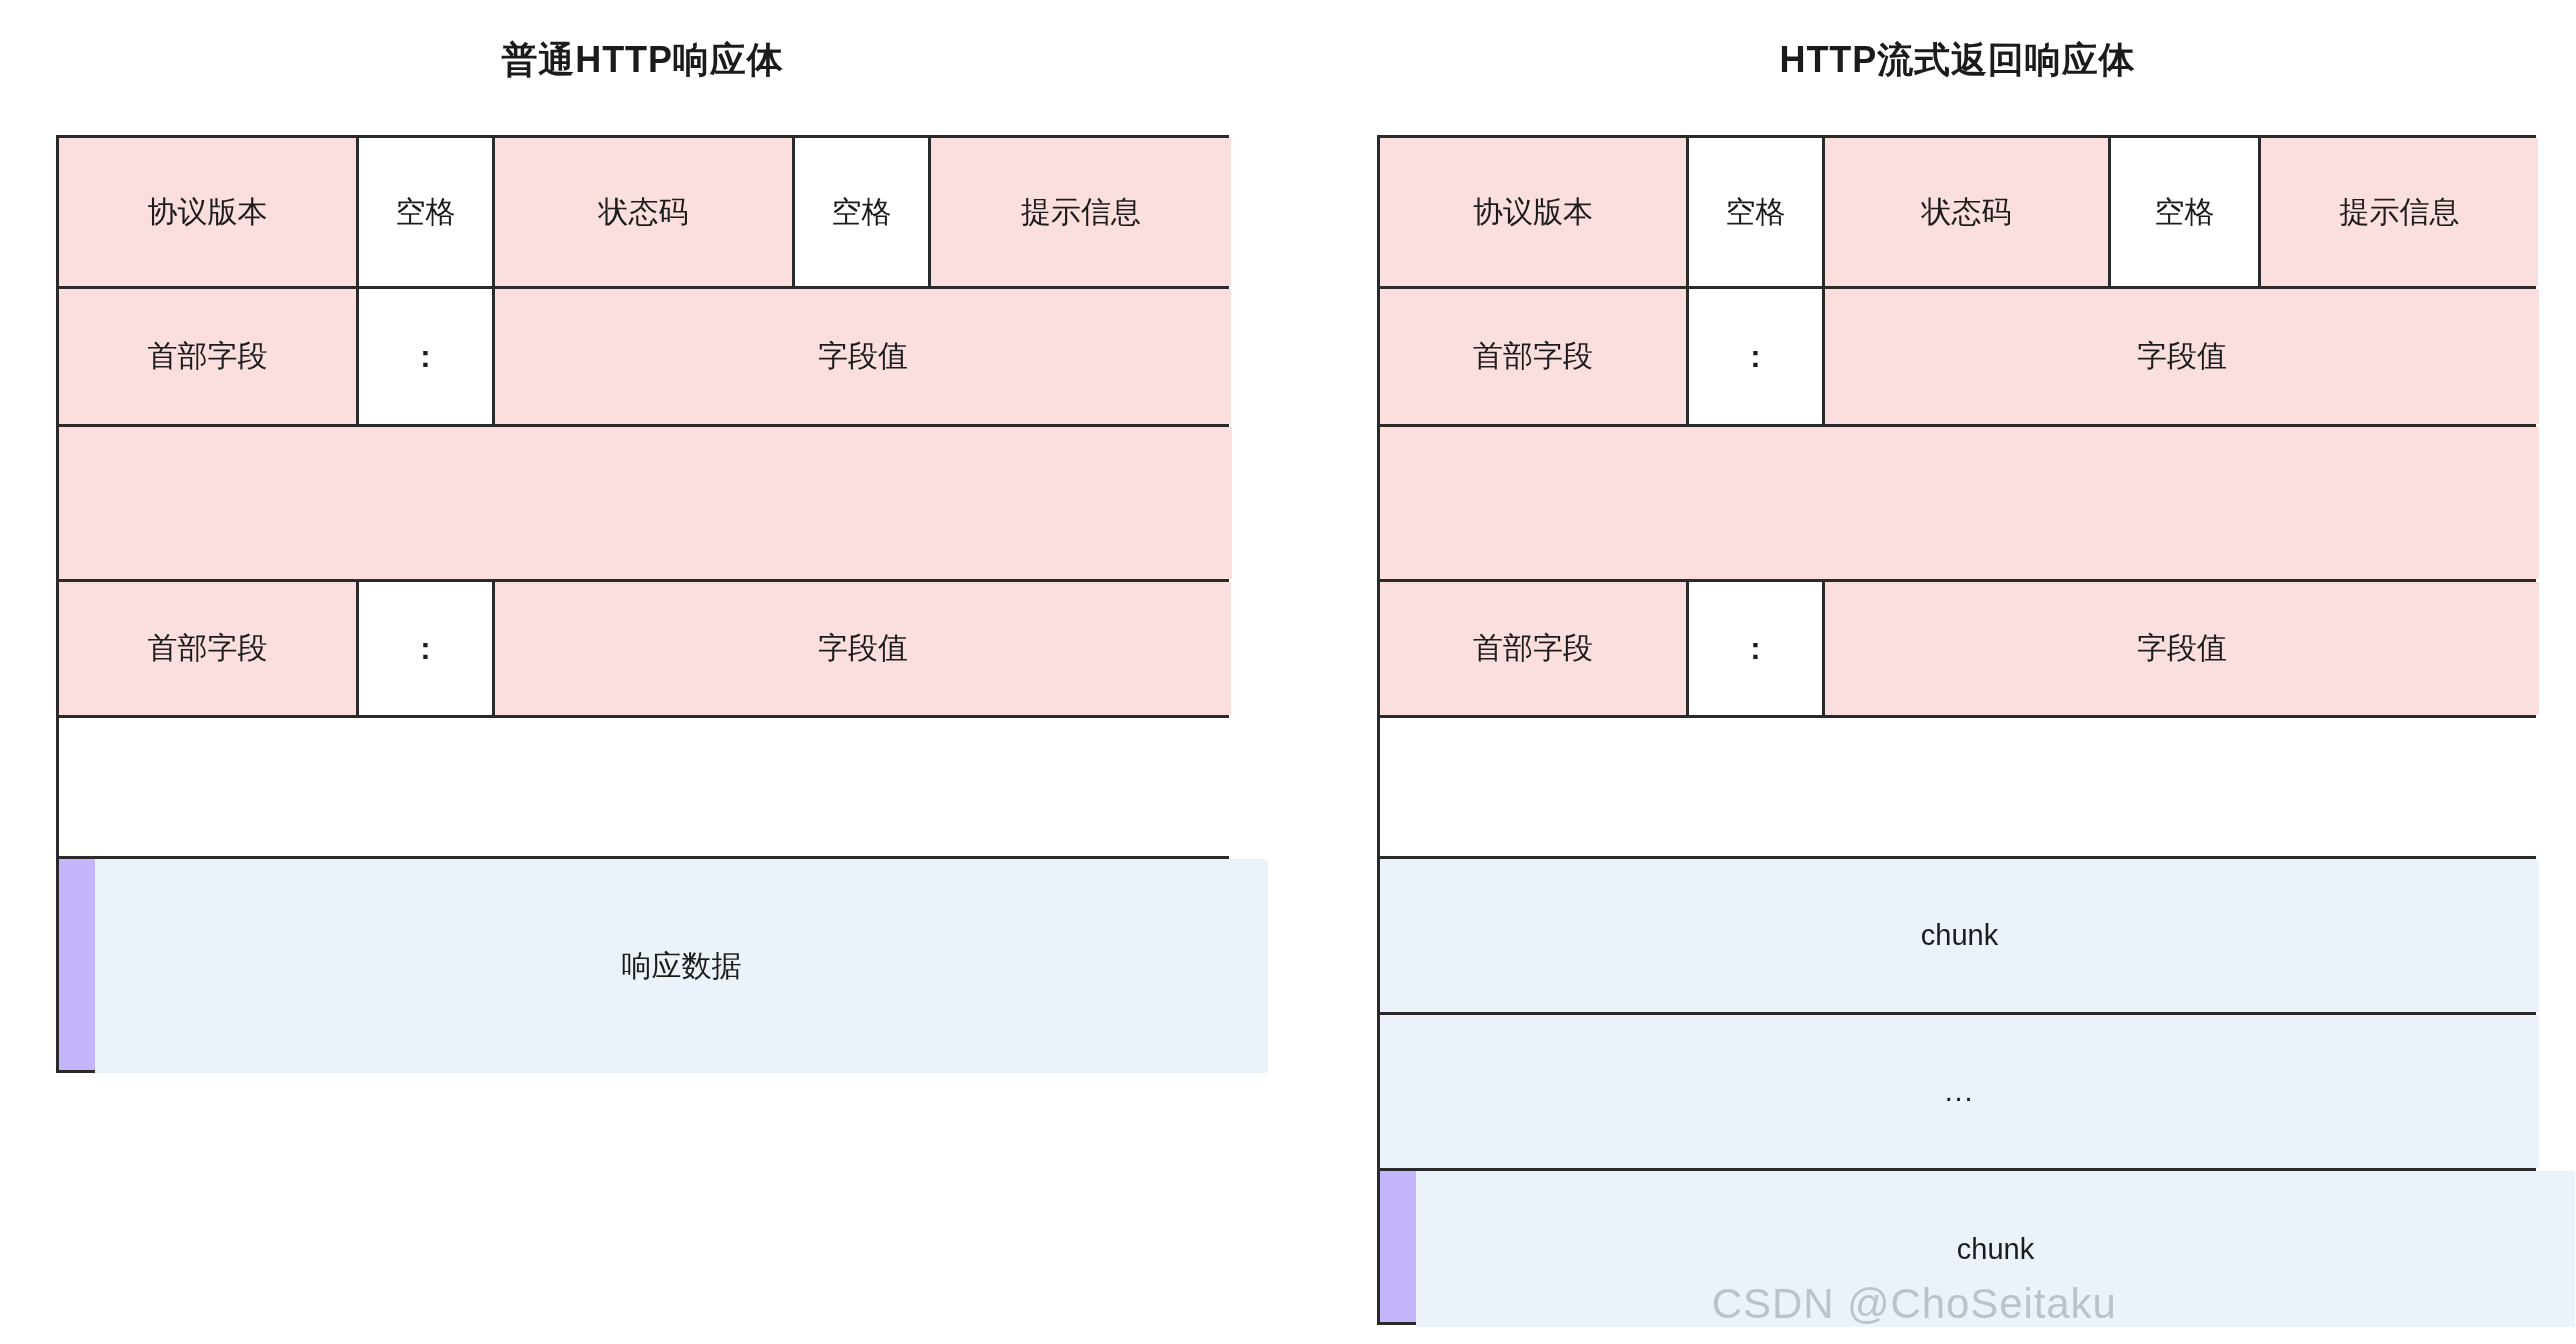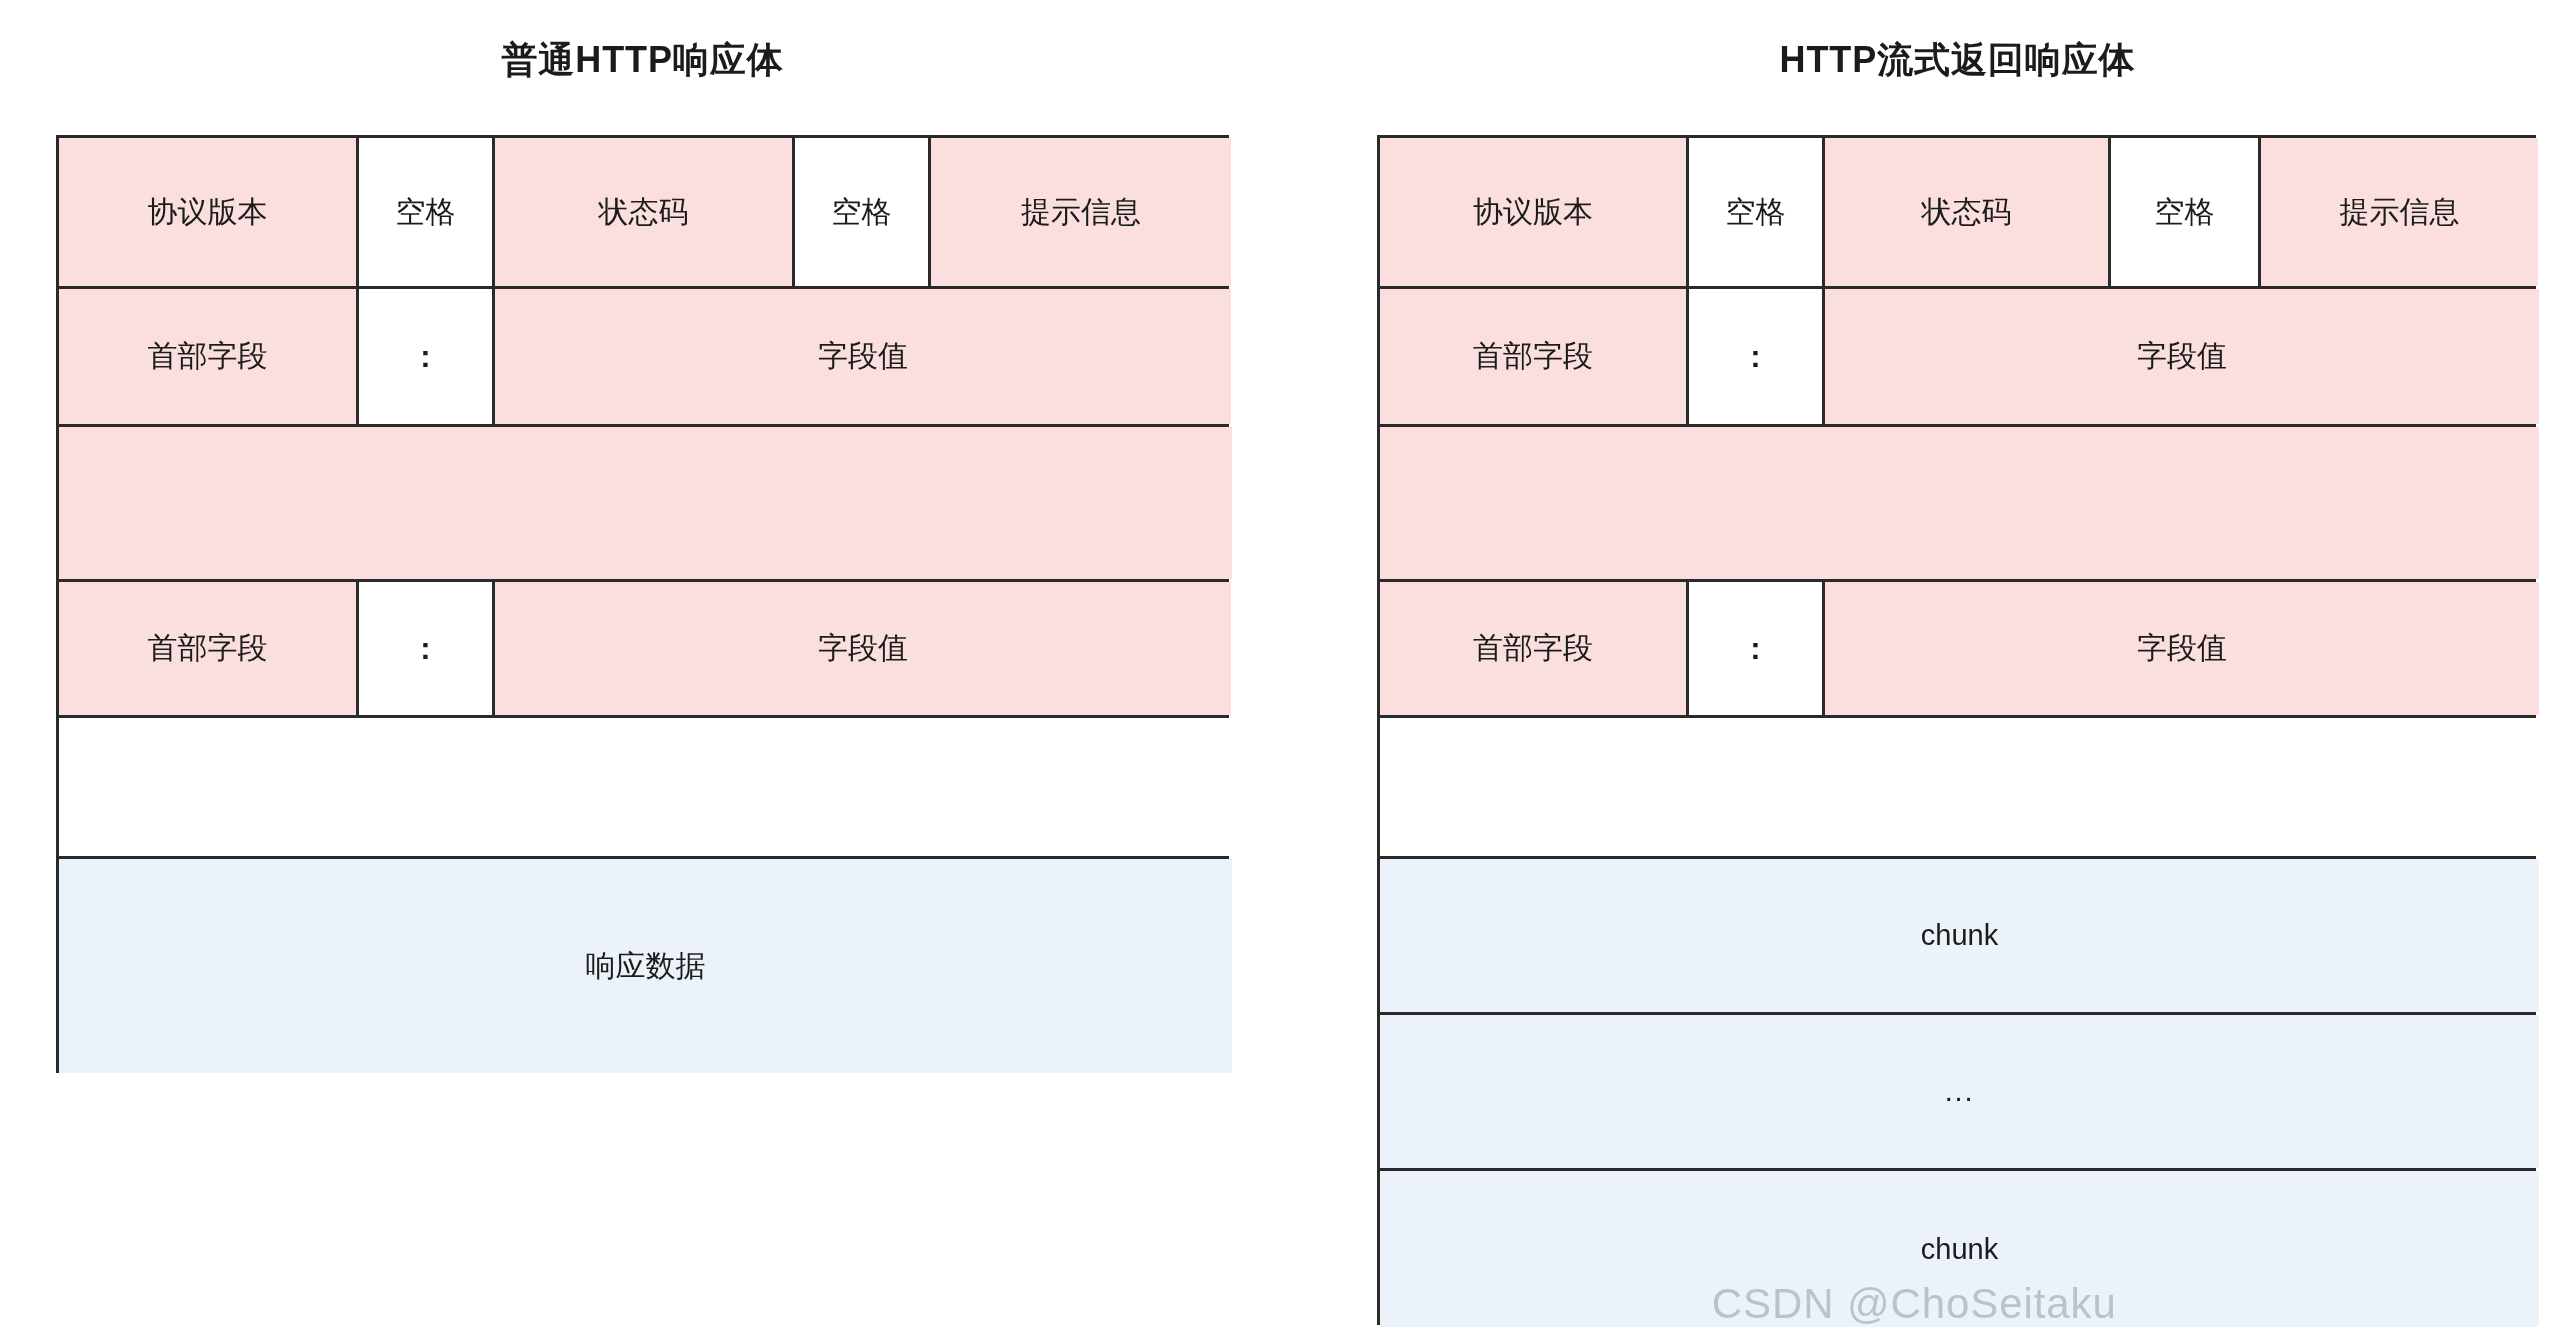--- a/index.html
+++ b/index.html
@@ -45,21 +45,21 @@
   #table-left  { left: 56px;   top: 135px; width: 1173px; height: 938px; }
   #table-right { left: 1377px; top: 135px; width: 1159px; height: 1190px; }
 
   .packet-row {
     display: flex;
     flex-direction: row;
     box-sizing: border-box;
     border-bottom: 3.6px solid #2a2a2a;
     width: 100%;
   }
-  .packet-row:last-child { border-bottom: none; }
+  .packet-row:last-child { border-bottom: none; padding-left: 36px; }
 
   .packet-cell {
     box-sizing: border-box;
     display: flex;
     align-items: center;
     justify-content: center;
     font-size: 30px;
     color: #1b1b1b;
     border-right: 3.6px solid #2a2a2a;
     overflow: hidden;

